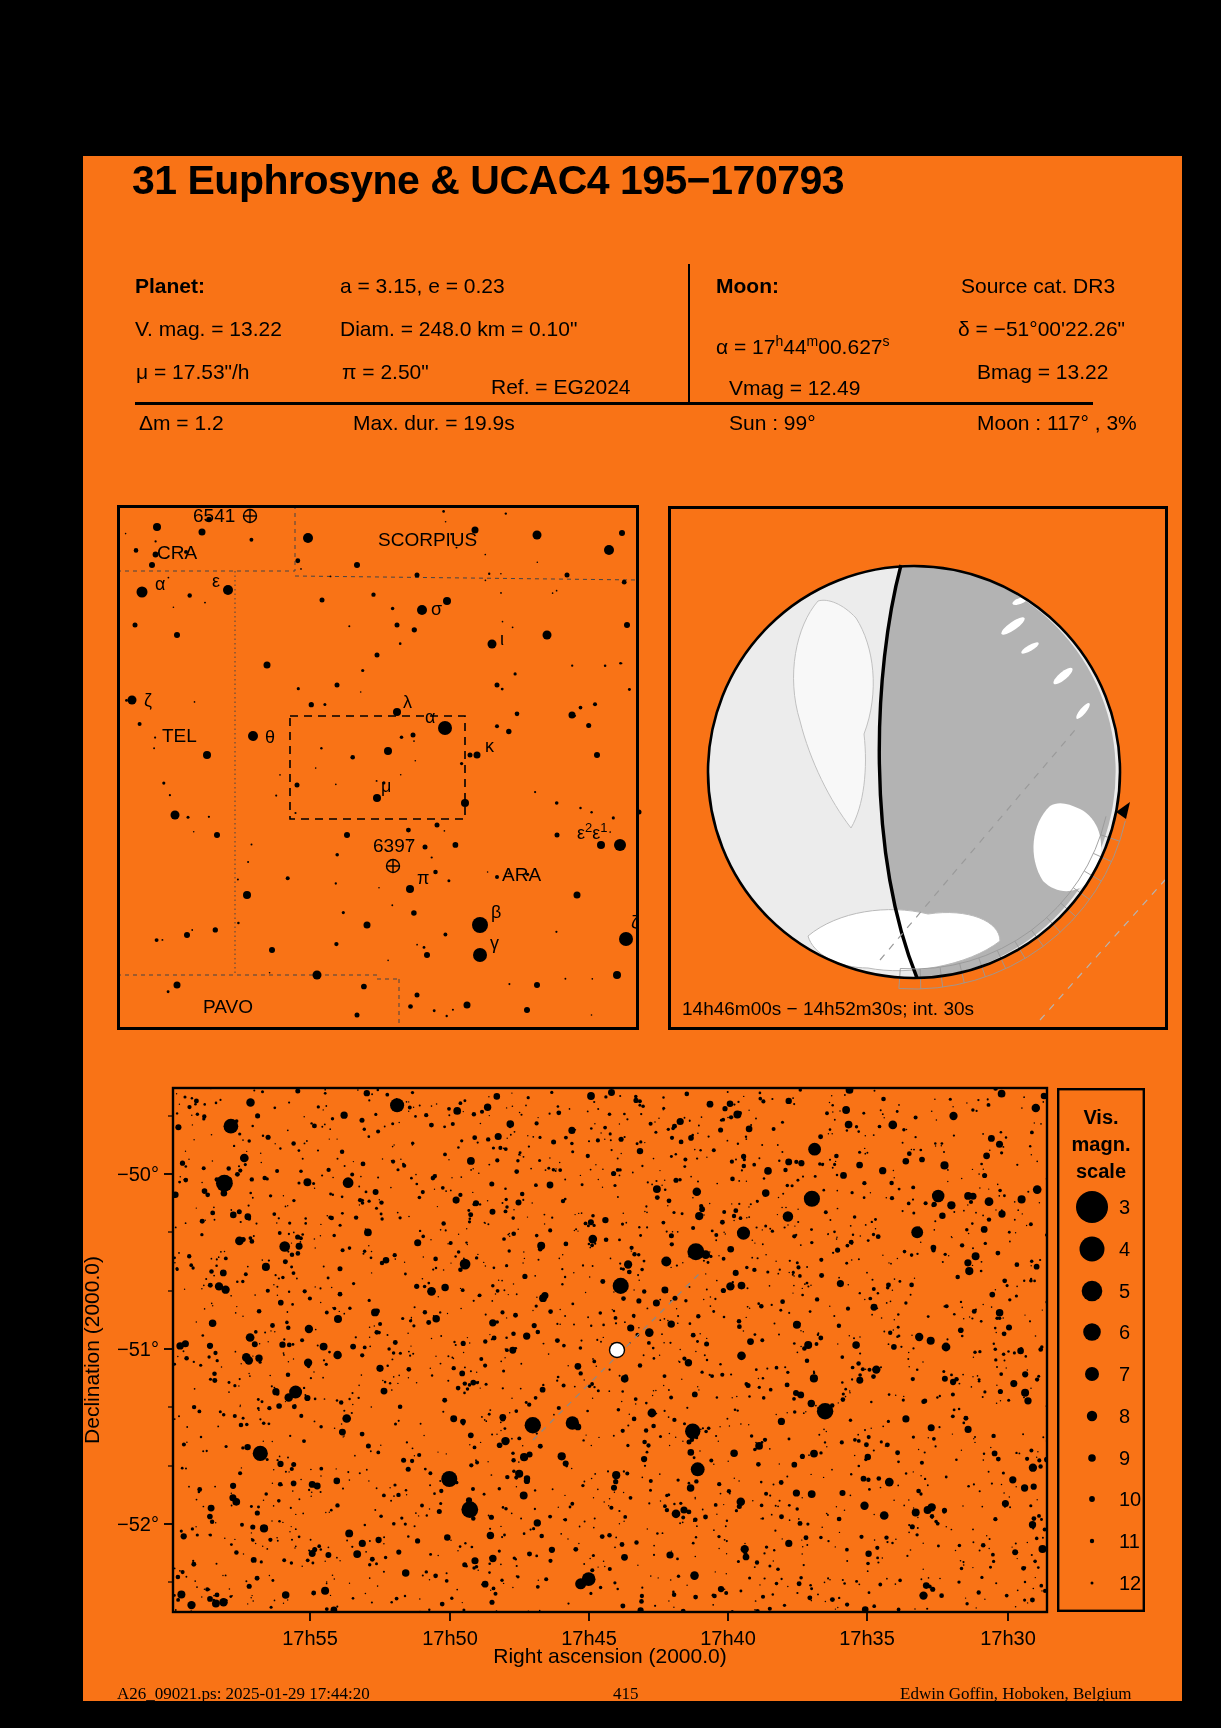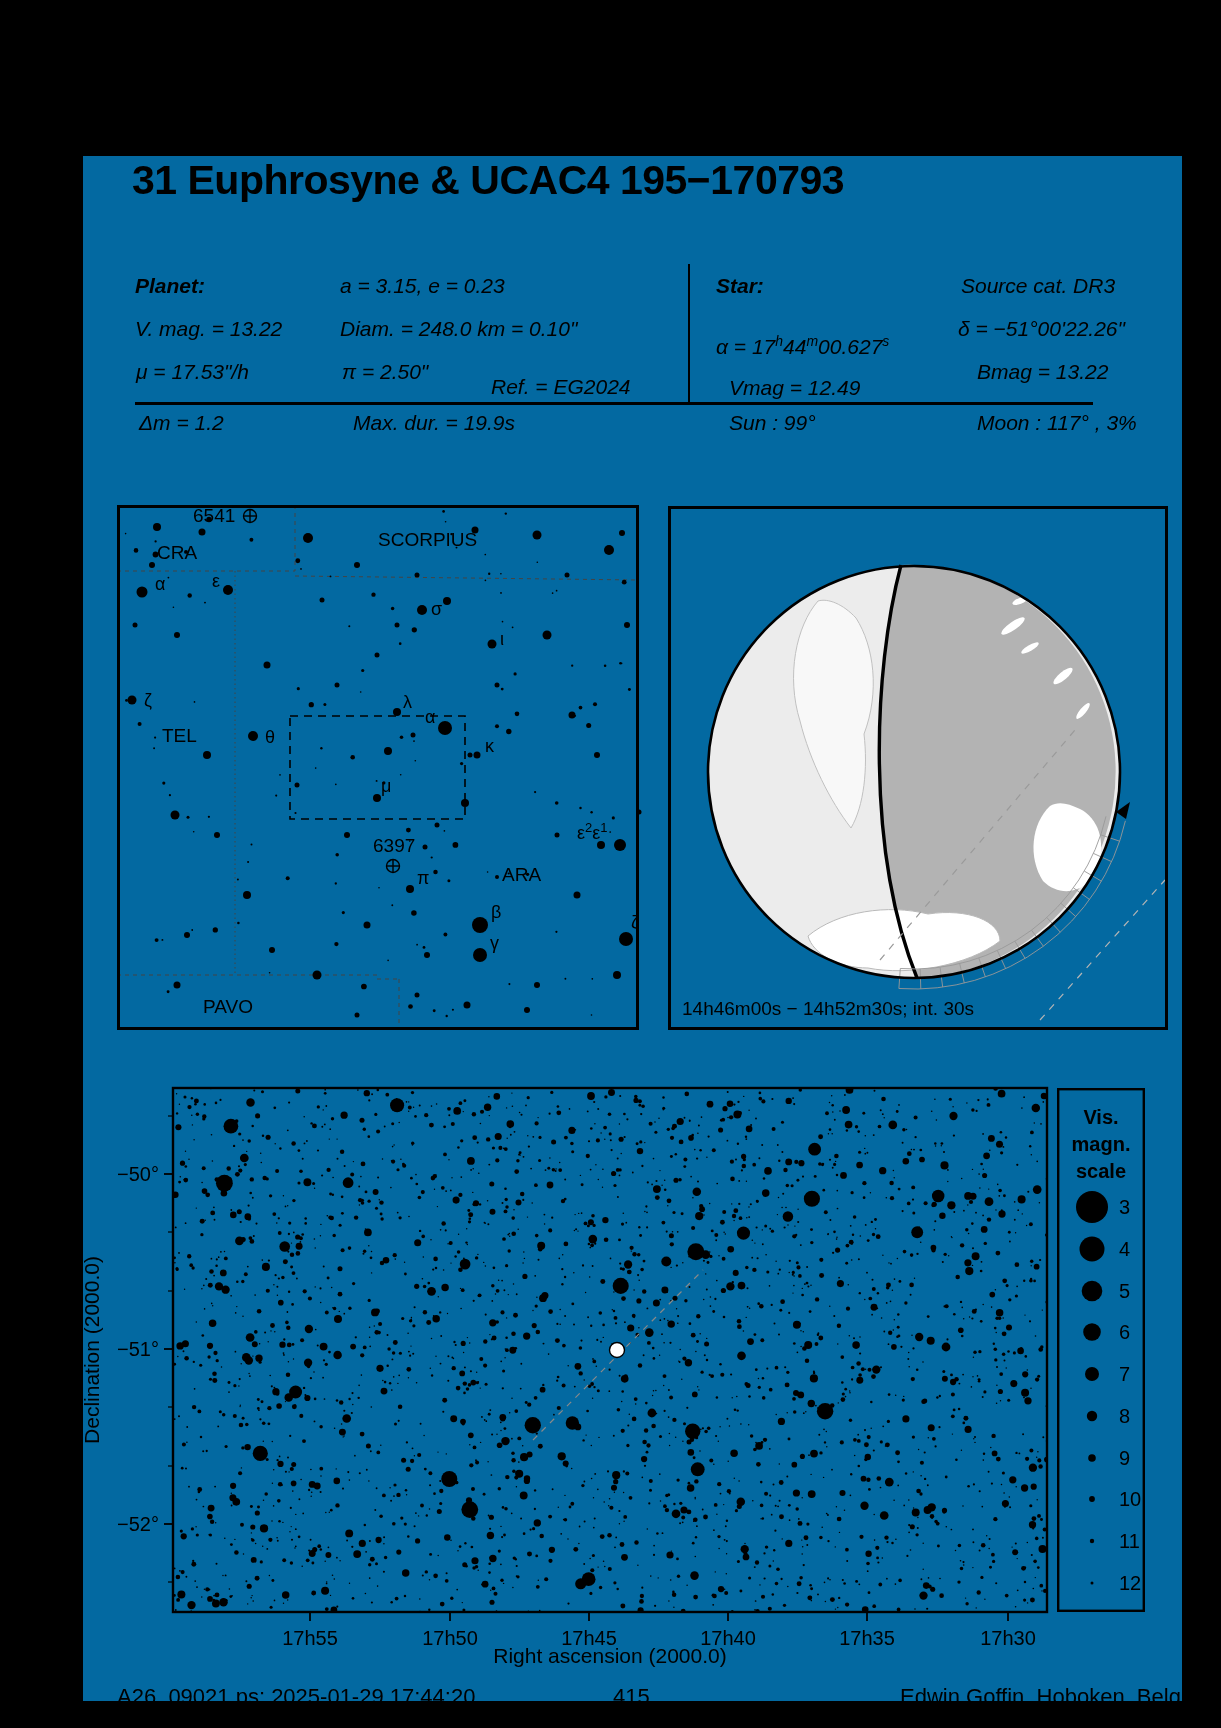--- a/index.html
+++ b/index.html
@@ -1,46 +1,46 @@
 <!DOCTYPE html>
 <html><head>
 <meta charset="utf-8">
 <style>
   html,body{margin:0;padding:0;background:#000;}
   .canvas{position:relative;width:1221px;height:1728px;background:#000;overflow:hidden;
           font-family:"Liberation Sans", sans-serif;color:#000;}
-  .page{position:absolute;left:83px;top:156px;width:1099px;height:1545px;background:#0369a1;}
+  .page{position:absolute;left:83px;top:156px;width:1099px;height:1545px;background:#f97316;}
   .abs{position:absolute;white-space:nowrap;}
   .title{font-size:41px;font-weight:bold;letter-spacing:-0.5px;}
   .subtitle{font-size:29px;}
-  .info{font-size:21px;font-style:italic;}
+  .info{font-size:21px;}
   .bold{font-weight:bold;}
   sup{font-size:14px;}
   .rule{position:absolute;background:#000;}
-  .footer{font-family:Liberation Sans, sans-serif;font-size:22px;}
+  .footer{font-family:Liberation Serif, serif;font-size:17px;}
   svg{position:absolute;overflow:visible;}
   svg text{font-family:"Liberation Sans",sans-serif;fill:#000;}
   .star{fill:#000;stroke:none;}
   .boundary{fill:none;stroke:#444;stroke-width:1;stroke-dasharray:4 4;}
   .boundary-dot{fill:none;stroke:#444;stroke-width:1;stroke-dasharray:1.5 3;}
   .fovrect{fill:none;stroke:#000;stroke-width:1.6;stroke-dasharray:8 6;}
   .boxborder{fill:none;stroke:#000;stroke-width:3;}
   .thinborder{fill:none;stroke:#000;stroke-width:2.4;}
 </style>
 </head>
 <body>
 
 <div class="canvas">
   <div class="page">
 
     <div class="abs title" style="left:49px;top:1px;">31 Euphrosyne  &amp;  UCAC4 195−170793</div>
 
     <div class="abs info bold" style="left:52px;top:118px;">Planet:</div>
     <div class="abs info" style="left:257px;top:118px;">a = 3.15, e = 0.23</div>
-    <div class="abs info bold" style="left:633px;top:118px;">Star:</div>
+    <div class="abs info bold" style="left:633px;top:118px;">Moon:</div>
     <div class="abs info" style="left:878px;top:118px;">Source cat.  DR3</div>
 
     <div class="abs info" style="left:52px;top:161px;">V. mag. = 13.22</div>
     <div class="abs info" style="left:257px;top:161px;">Diam. = 248.0 km = 0.10"</div>
     <div class="abs info" style="left:633px;top:161px;margin-top:16px;"><span>α = 17</span><sup>h</sup><span>44</span><sup>m</sup><span>00.627</span><sup>s</sup></div>
     <div class="abs info" style="left:875px;top:161px;">δ = −51°00'22.26"</div>
 
     <div class="abs info" style="left:53px;top:204px;">μ =  17.53"/h</div>
     <div class="abs info" style="left:259px;top:204px;">π =  2.50"</div>
     <div class="abs info" style="left:408px;top:187px;margin-top:32px;">Ref. = EG2024</div>

